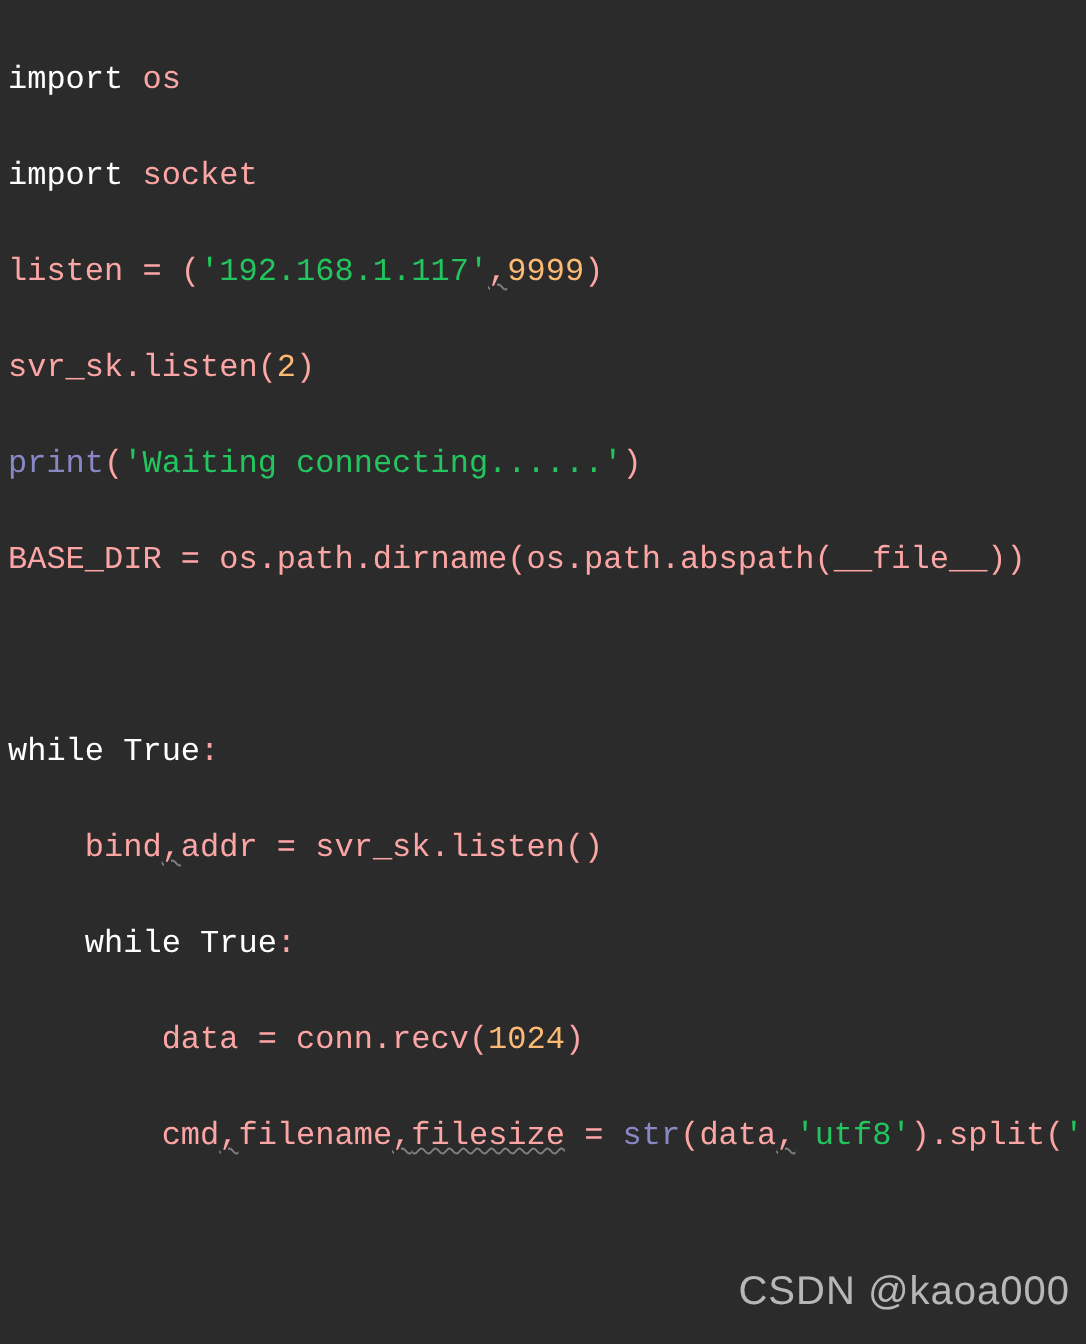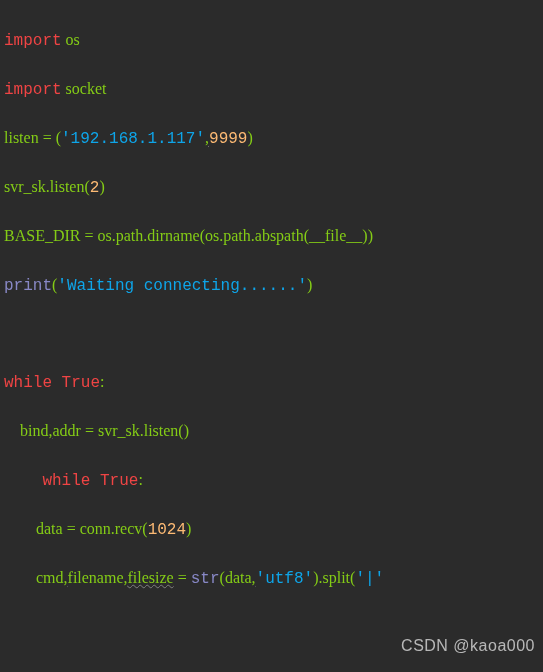--- a/index.html
+++ b/index.html
@@ -12,47 +12,47 @@
     width: 543px;
     height: 672px;
     overflow: hidden;
     position: relative;
   }
   .editor {
     padding: 4px 4px;
     white-space: pre;
   }
   .line { display: block; min-height: 24px; }
-  .kw { color: #ef4444; }
+  .kw { color: #ffffff; }
   .builtin { color: #8888c6; }
-  .str { color: #0ea5e9; }
+  .str { color: #22c55e; }
   .num { color: #fdba74; }
-  .ident { color: #84cc16; font-family: Liberation Serif, serif; }
+  .ident { color: #fca5a5; }
   .squiggle { text-decoration: underline wavy #808080; text-decoration-thickness: 1px; }
   .watermark {
     position: absolute;
     right: 8px;
     bottom: 14px;
     color: #d0d0d0;
     font-family: Arial, sans-serif;
-    font-size: 16px;
+    font-size: 20px;
     opacity: 0.85;
     letter-spacing: 0.5px;
   }
 </style>
 </head>
 <body>
 
 <div class="editor">
 <span class="line"><span class="kw">import</span><span class="ident"> os</span></span>
 <span class="line"><span class="kw">import</span><span class="ident"> socket</span></span>
 <span class="line"><span class="ident">listen = (</span><span class="str">'192.168.1.117'</span><span class="ident squiggle">,</span><span class="num">9999</span><span class="ident">)</span></span>
 <span class="line"><span class="ident">svr_sk.listen(</span><span class="num">2</span><span class="ident">)</span></span>
+<span class="line"><span class="builtin">print</span><span class="ident">(</span><span class="str">'Waiting connecting......'</span><span class="ident">)</span></span>
 <span class="line"><span class="ident">BASE_DIR = os.path.dirname(os.path.abspath(__file__))</span></span>
-<span class="line"><span class="builtin">print</span><span class="ident">(</span><span class="str">'Waiting connecting......'</span><span class="ident">)</span></span>
 <span class="line"><span></span></span>
 <span class="line"><span class="kw">while </span><span class="kw">True</span><span class="ident">:</span></span>
 <span class="line"><span class="ident">    bind</span><span class="ident squiggle">,</span><span class="ident">addr = svr_sk.listen()</span></span>
 <span class="line"><span class="kw">    while </span><span class="kw">True</span><span class="ident">:</span></span>
 <span class="line"><span class="ident">        data = conn.recv(</span><span class="num">1024</span><span class="ident">)</span></span>
 <span class="line"><span class="ident">        cmd</span><span class="ident squiggle">,</span><span class="ident">filename</span><span class="ident squiggle">,</span><span class="ident squiggle">filesize</span><span class="ident"> = </span><span class="builtin">str</span><span class="ident">(data</span><span class="ident squiggle">,</span><span class="str">'utf8'</span><span class="ident">).split(</span><span class="str">'|'</span></span>
 
 
 
 

